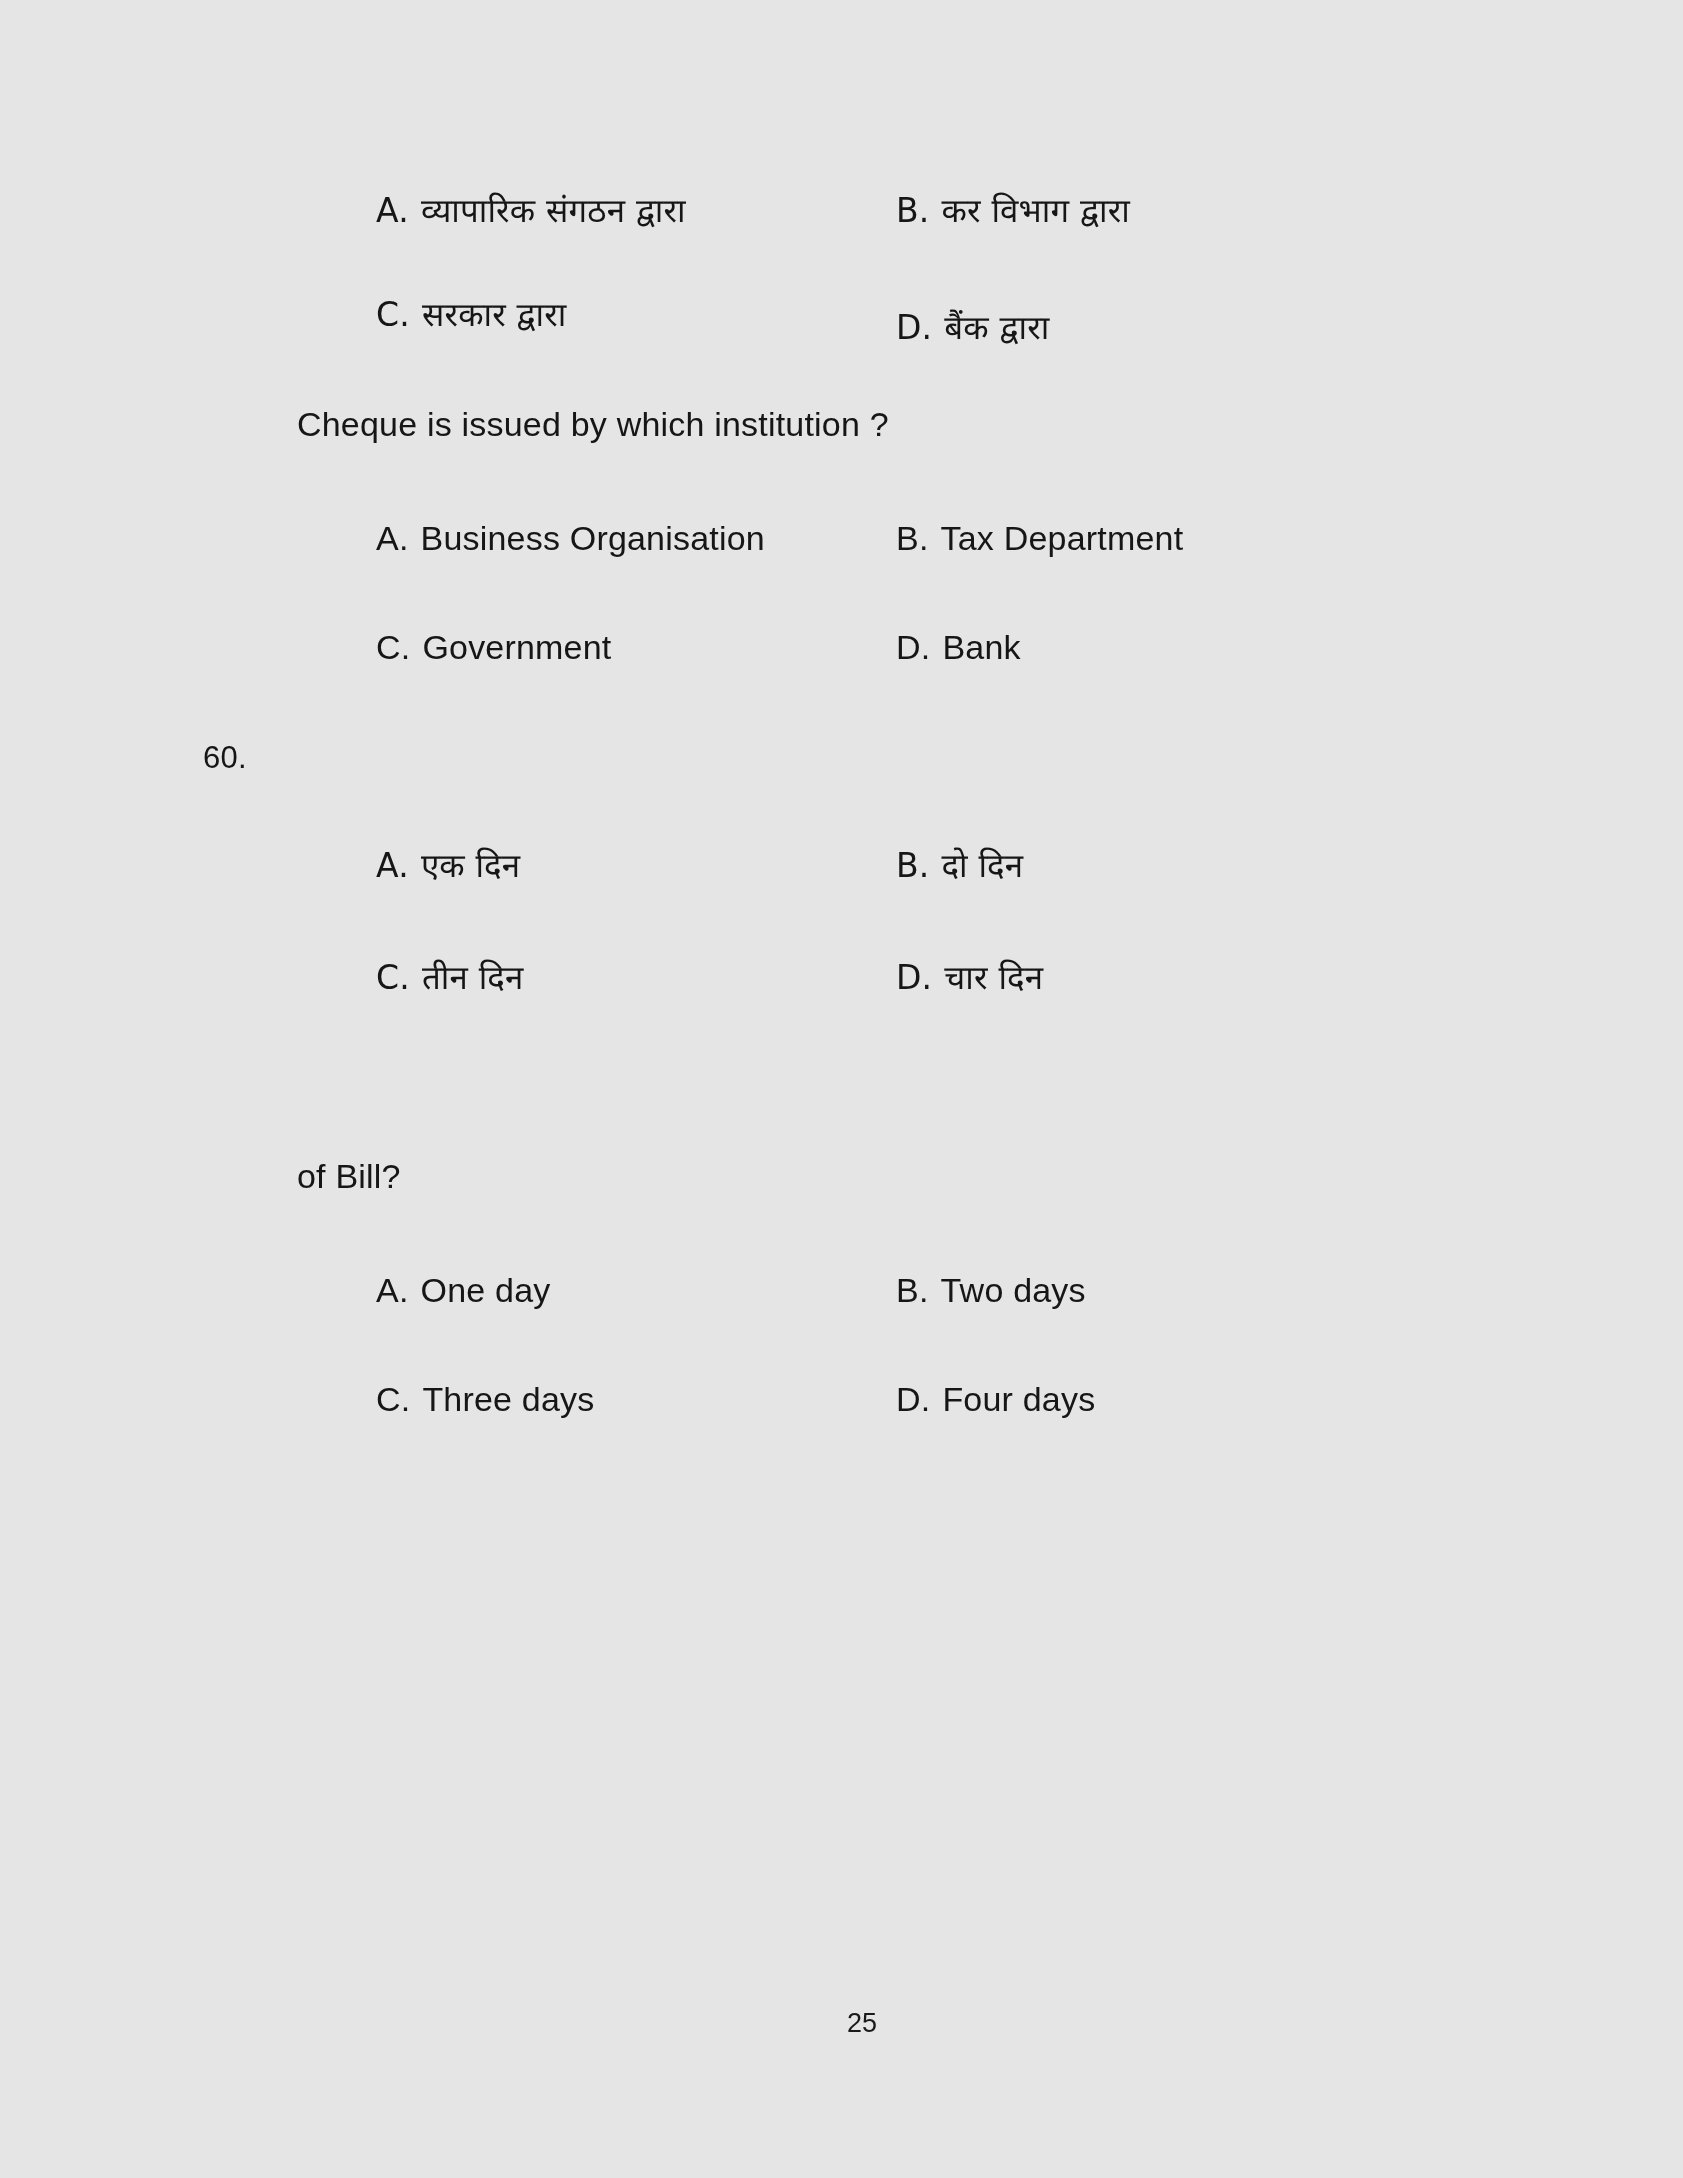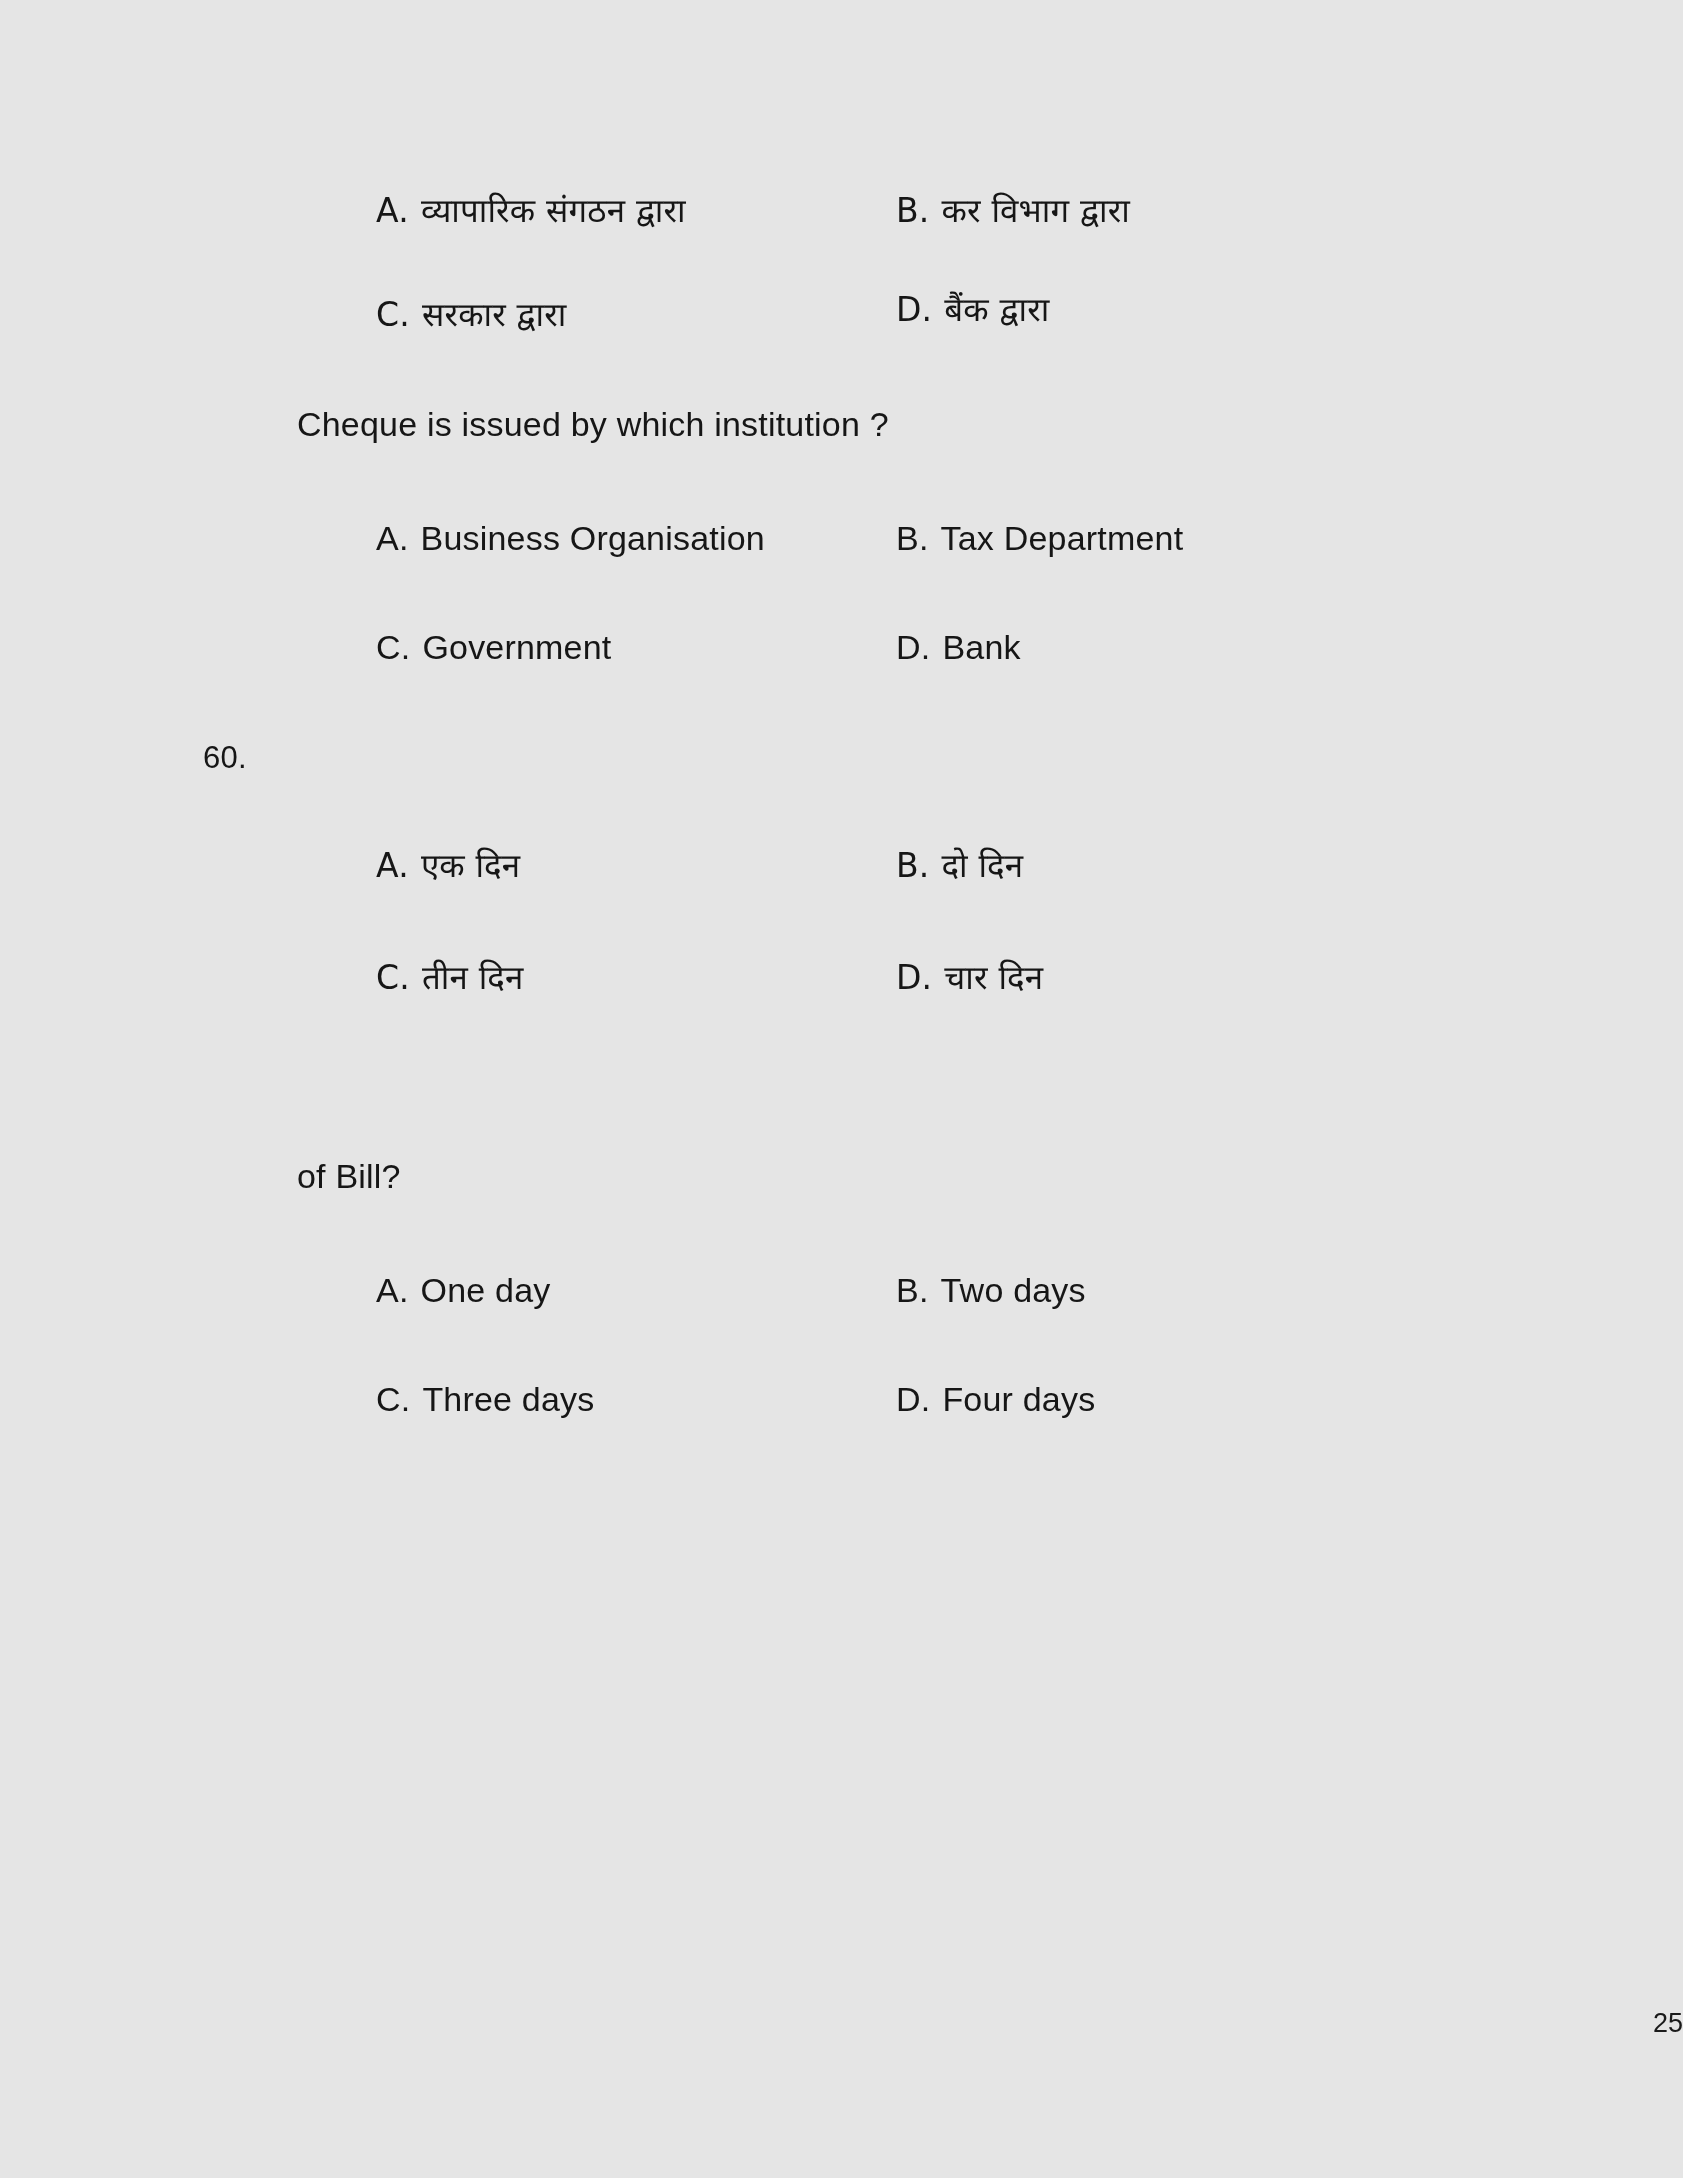--- a/index.html
+++ b/index.html
@@ -44,42 +44,42 @@
   }
   .hindi {
     font-family: "DejaVu Sans", sans-serif;
     font-size: 33px;
   }
   .pageno {
     position: absolute;
     left: 0;
     right: 0;
     top: 2008px;
-    text-align: right;
+    text-align: center;
     font-size: 27px;
     color: #1a1a1a;
     padding-left: 41px;
   }
 </style>
 </head>
 <body>
 
 <div class="page">
 
   <div class="line opt colA hindi" style="top:191px">
     <span class="lbl">A.</span><span>व्यापारिक संगठन द्वारा</span>
   </div>
   <div class="line opt colB hindi" style="top:191px">
     <span class="lbl">B.</span><span>कर विभाग द्वारा</span>
   </div>
 
   <div class="line opt colA hindi" style="top:295px">
     <span class="lbl">C.</span><span>सरकार द्वारा</span>
   </div>
-  <div class="line opt colB hindi" style="top:290px">
+  <div class="line opt colB hindi" style="top:308px">
     <span class="lbl">D.</span><span>बैंक द्वारा</span>
   </div>
 
   <div class="line opt colA" style="top:518px">
     <span class="lbl">A.</span><span>Business Organisation</span>
   </div>
 
   <div class="line qtext" style="top:404px">Cheque is issued by which institution ?</div>
   <div class="line opt colB" style="top:518px">
     <span class="lbl">B.</span><span>Tax Department</span>

